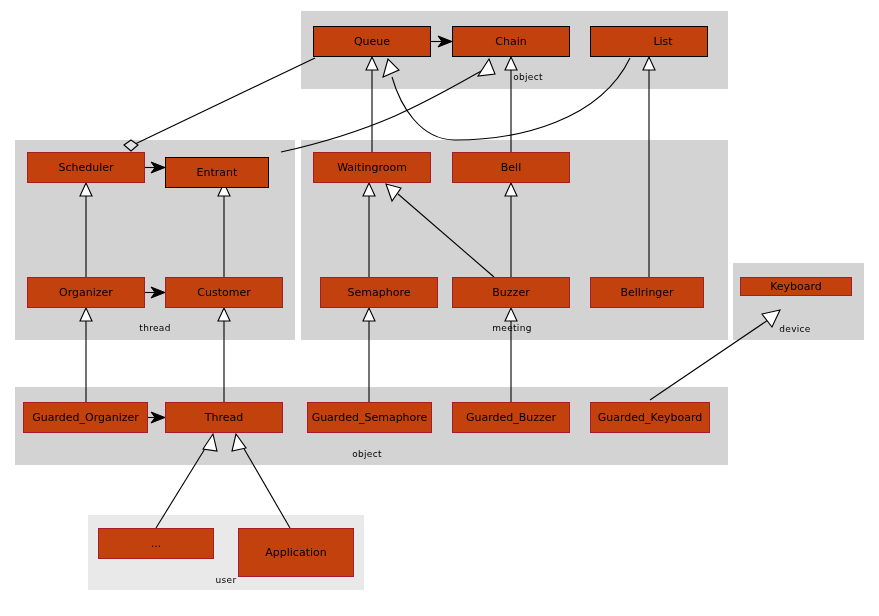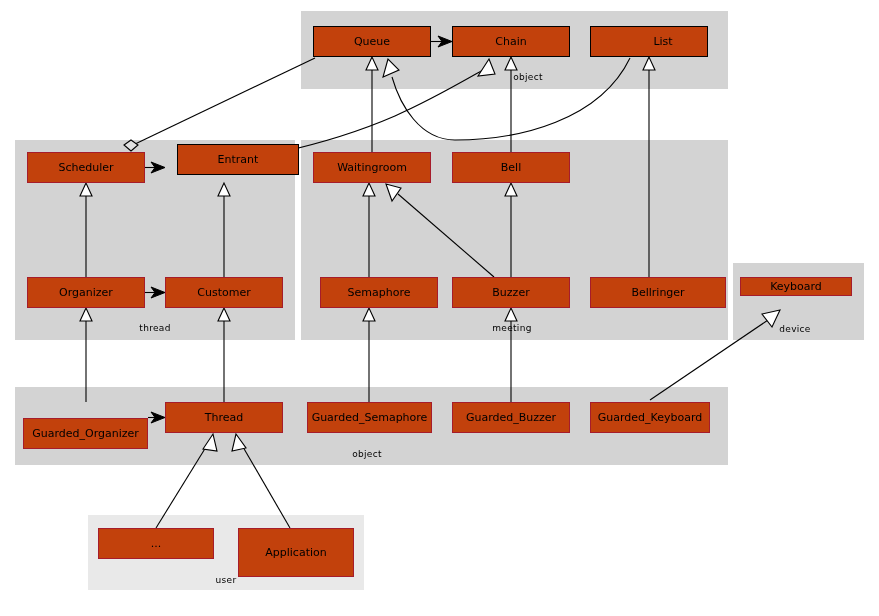--- a/index.html
+++ b/index.html
@@ -210,30 +210,30 @@
       <polygon class="tri-open" points="236,434 232,451 246,448"></polygon>
     </g>
 
   </svg>
 
   <div id="nodes-layer">
       <div class="node black" style="left: 313px; top: 26px; width: 118px; height: 31px;">Queue</div>
       <div class="node black" style="left: 452px; top: 26px; width: 118px; height: 31px;">Chain</div>
       <div class="node black" style="left: 590px; top: 26px; width: 118px; height: 31px; padding-left: 28px;">List</div>
       <div class="node" style="left: 27px; top: 152px; width: 118px; height: 31px;">Scheduler</div>
-      <div class="node black" style="left: 165px; top: 144px; width: 122px; height: 31px; margin-left: 12px;">Entrant</div>
+      <div class="node black" style="left: 165px; top: 157px; width: 104px; height: 31px;">Entrant</div>
       <div class="node" style="left: 27px; top: 277px; width: 118px; height: 31px;">Organizer</div>
       <div class="node" style="left: 165px; top: 277px; width: 118px; height: 31px;">Customer</div>
       <div class="node" style="left: 313px; top: 152px; width: 118px; height: 31px;">Waitingroom</div>
       <div class="node" style="left: 452px; top: 152px; width: 118px; height: 31px;">Bell</div>
       <div class="node" style="left: 320px; top: 277px; width: 118px; height: 31px;">Semaphore</div>
       <div class="node" style="left: 452px; top: 277px; width: 118px; height: 31px;">Buzzer</div>
-      <div class="node" style="left: 590px; top: 277px; width: 136px; height: 31px;">Bellringer</div>
+      <div class="node" style="left: 590px; top: 277px; width: 114px; height: 31px;">Bellringer</div>
       <div class="node" style="left: 740px; top: 277px; width: 112px; height: 19px;">Keyboard</div>
-      <div class="node" style="left: 23px; top: 402px; width: 125px; height: 31px; margin-top: 16px;">Guarded_Organizer</div>
+      <div class="node" style="left: 23px; top: 402px; width: 125px; height: 31px;">Guarded_Organizer</div>
       <div class="node" style="left: 165px; top: 402px; width: 118px; height: 31px;">Thread</div>
       <div class="node" style="left: 307px; top: 402px; width: 125px; height: 31px;">Guarded_Semaphore</div>
       <div class="node" style="left: 452px; top: 402px; width: 118px; height: 31px;">Guarded_Buzzer</div>
       <div class="node" style="left: 590px; top: 402px; width: 120px; height: 31px;">Guarded_Keyboard</div>
       <div class="node" style="left: 98px; top: 528px; width: 116px; height: 31px;">...</div>
       <div class="node" style="left: 238px; top: 528px; width: 116px; height: 49px;">Application</div>
     </div>
 
 </div>
 

